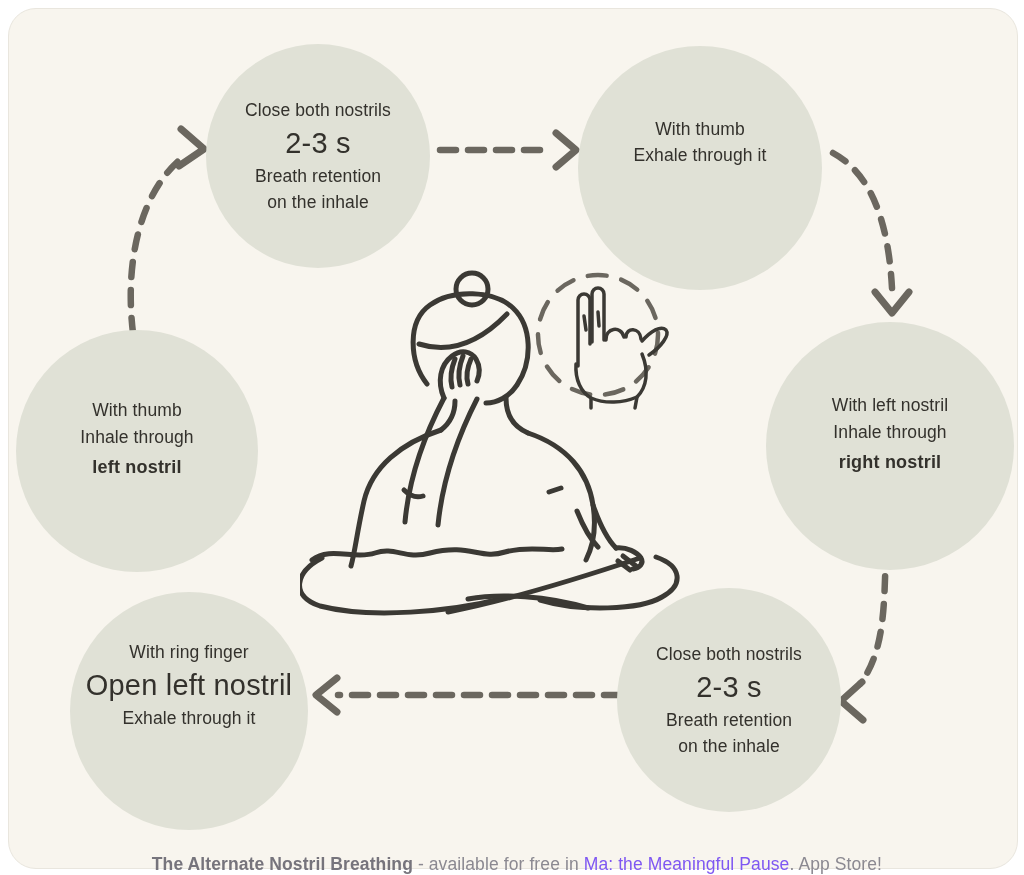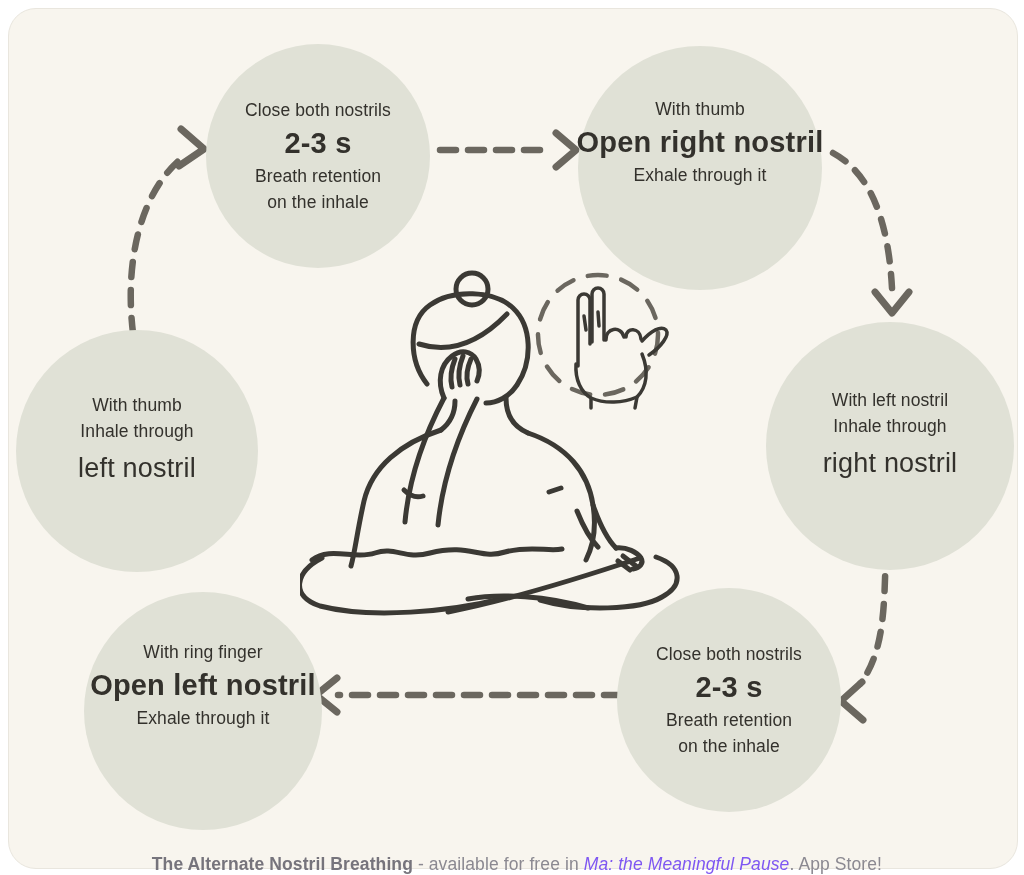--- a/index.html
+++ b/index.html
@@ -13,39 +13,39 @@
   }
   .circle{
     position:absolute;border-radius:50%;
     background:var(--circle-fill,#e0e1d6);
     display:flex;flex-direction:column;justify-content:center;align-items:center;
     text-align:center;color:var(--text-dark,#33312c);
     z-index:3;
   }
   .ln{white-space:pre;}
   .ln.sm{font-size:17.5px;line-height:1.5;font-weight:400;letter-spacing:.1px;}
-  .ln.lg{font-size:29px;line-height:1.25;font-weight:700;margin:2px 0;letter-spacing:.2px;}
-  .ln.lg4{font-size:27px;line-height:1.2;font-weight:400;margin-top:7px;letter-spacing:.2px;}
+  .ln.lg{font-size:29px;line-height:1.25;font-weight:400;margin:2px 0;letter-spacing:.2px;}
+  .ln.lg4{font-size:18px;line-height:1.2;font-weight:700;margin-top:7px;letter-spacing:.2px;}
   .ln:empty{display:none;}
   .c1{left:206px;top:44px;width:224px;height:224px;}
   .c2{left:578px;top:46px;width:244px;height:244px;padding-bottom:0;}
   .c2,.c5{box-sizing:border-box;}
   .c2{padding-bottom:52px;}
   .c3{left:766px;top:322px;width:248px;height:248px;box-sizing:border-box;padding-bottom:26px;}
   .c4{left:617px;top:588px;width:224px;height:224px;}
-  .c5{left:84px;top:592px;width:238px;height:238px;padding-bottom:52px;}
+  .c5{left:70px;top:592px;width:238px;height:238px;padding-bottom:52px;}
   .c6{left:16px;top:330px;width:242px;height:242px;box-sizing:border-box;padding-bottom:26px;}
   svg.overlay{position:absolute;left:0;top:0;z-index:2;pointer-events:none;}
   .caption{
     position:absolute;left:0;right:0;top:833px;text-align:center;
     font-size:17.5px;color:var(--caption-gray,#8b8991);letter-spacing:.1px;
     z-index:4;white-space:pre-wrap;
   }
   .caption .bold{font-weight:700;color:#76747c;white-space:pre-wrap;}
-  .caption .applink{color:var(--accent,#7e57f2);text-decoration:none;cursor:pointer;white-space:pre-wrap;font-style:italic;}
+  .caption .applink{color:var(--accent,#7e57f2);text-decoration:none;cursor:pointer;white-space:pre-wrap;}
 </style>
 </head>
 <body>
 
 <div class="card"></div>
 
 <svg class="overlay" width="1024" height="875" viewBox="0 0 1024 875">
   <g stroke="#6b675f" stroke-width="6.5" fill="none" stroke-linecap="round" stroke-linejoin="round">
 
     <g>
@@ -134,21 +134,20 @@
 
 <div class="circle c1">
   <div class="ln sm">Close both nostrils</div>
   <div class="ln lg">2-3 s</div>
   <div class="ln sm">Breath retention</div>
   <div class="ln sm">on the inhale</div>
 </div>
 
 <div class="circle c2">
   <div class="ln sm">With thumb</div>
-  <div class="ln lg">Open right nostril</div>
   <div class="ln sm">Exhale through it</div>
 </div>
 
 <div class="circle c3">
   <div class="ln sm">With left nostril</div>
   <div class="ln sm">Inhale through</div>
   <div class="ln lg4">right nostril</div>
 </div>
 
 <div class="circle c4">

